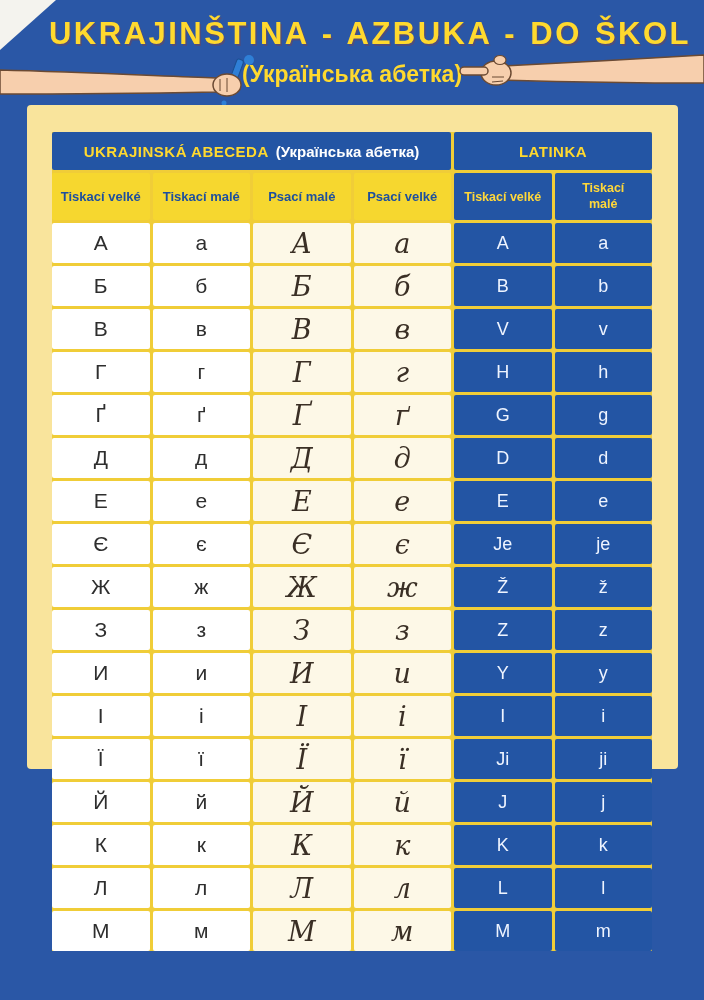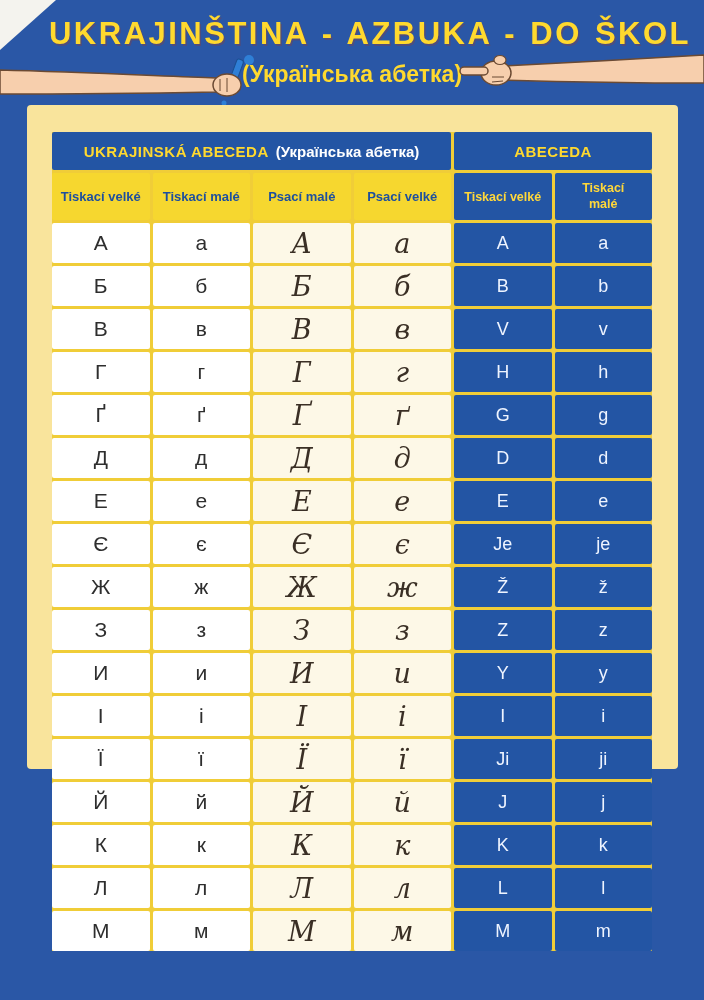--- a/index.html
+++ b/index.html
@@ -94,21 +94,21 @@
   </svg>
 
   <div class="panel">
     <div class="grid" id="alphabet-table">
 
       <div class="gh gh-ua">
         <span class="gh-main">UKRAJINSKÁ ABECEDA</span>
         <span class="gh-sub">(Українська абетка)</span>
       </div>
       <div class="gh gh-lat">
-        <span class="gh-lat-label">ABECEDA</span>
+        <span class="gh-lat-label">LATINKA</span>
       </div>
 
       <div class="hdr hdr-y">Tiskací velké</div>
       <div class="hdr hdr-y">Tiskací malé</div>
       <div class="hdr hdr-y">Psací malé</div>
       <div class="hdr hdr-y">Psací velké</div>
       <div class="hdr hdr-b">Tiskací velké</div>
       <div class="hdr hdr-b">
         <span class="wrap">Tiskací malé</span>
       </div>

